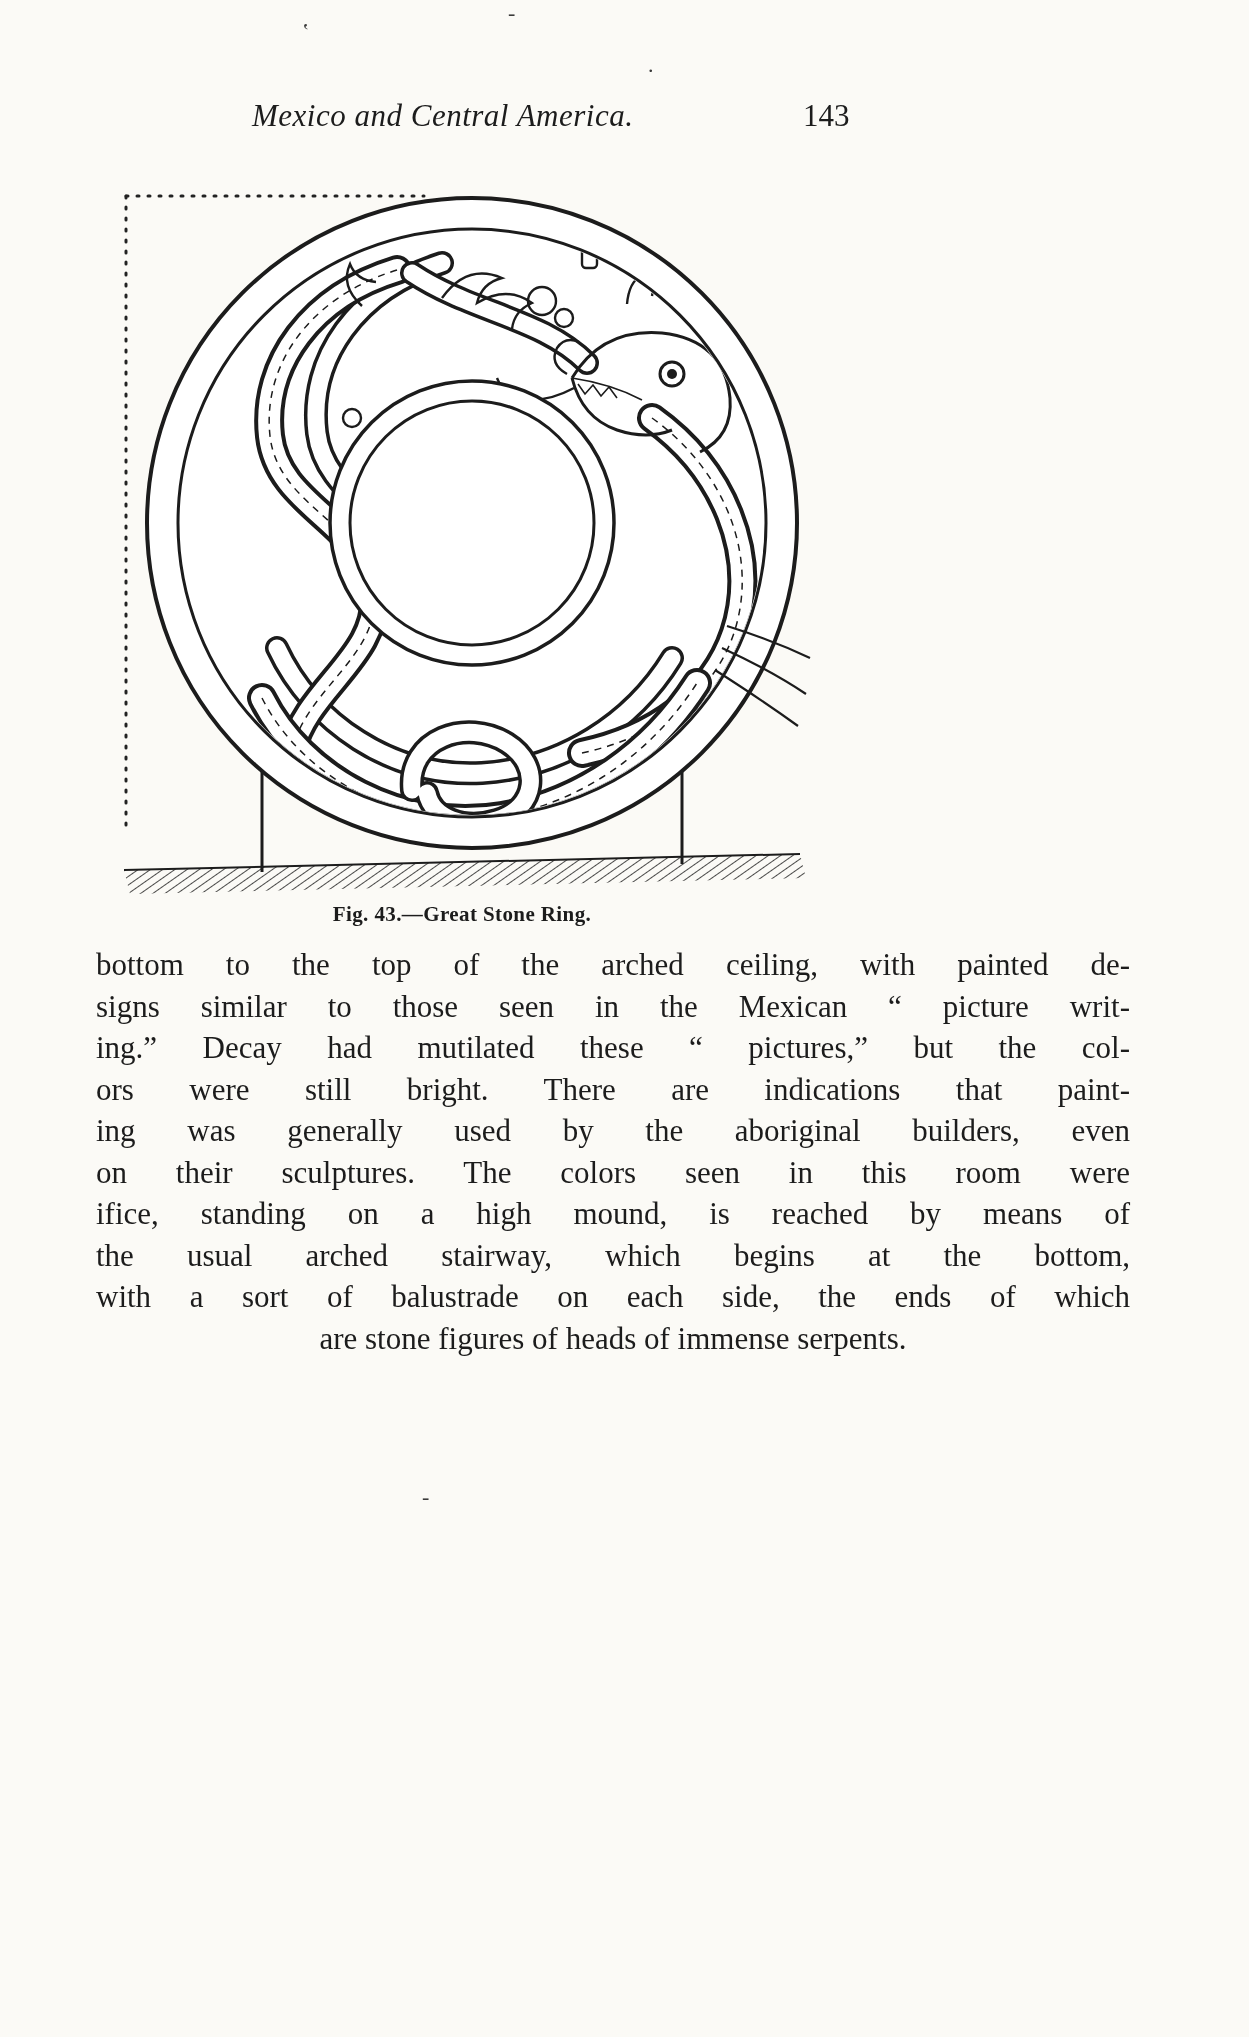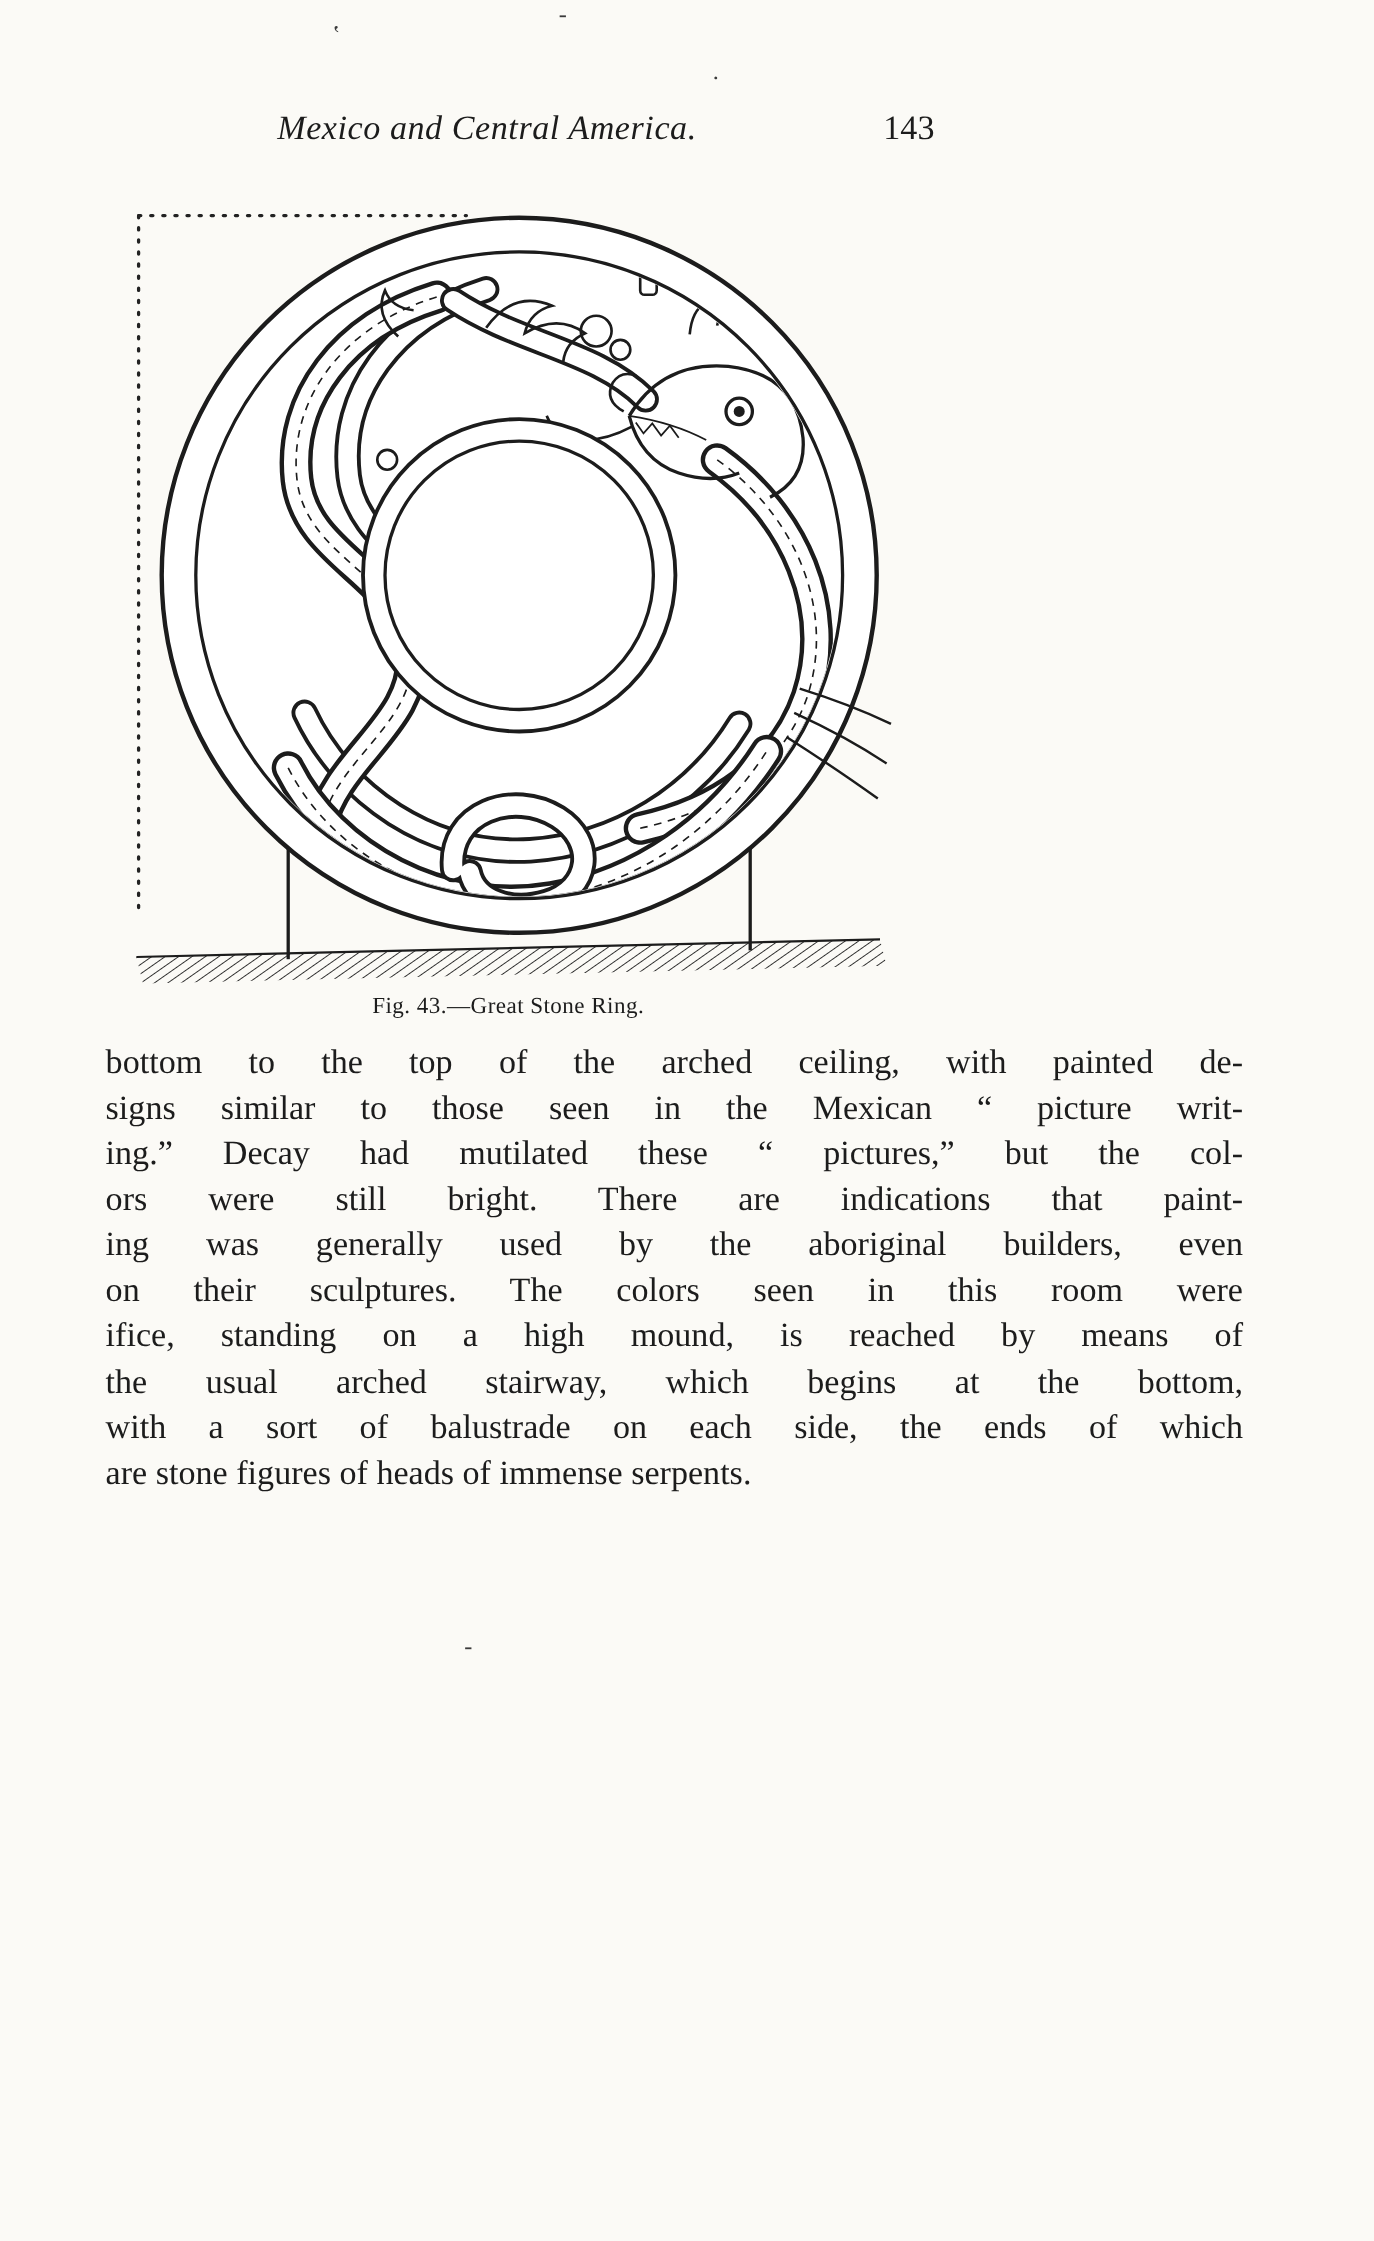--- a/index.html
+++ b/index.html
@@ -14,28 +14,28 @@
   .header{position:absolute;top:98px;left:0;width:1121px;height:44px;}
   .title{
     position:absolute;left:252px;top:0;
     font-style:italic;font-size:31px;letter-spacing:.5px;white-space:nowrap;
   }
   .pagenum{position:absolute;left:803px;top:0;font-size:31px;}
   .figure{position:absolute;top:178px;left:112px;width:700px;height:722px;}
   .figure svg{display:block;}
   .caption{
     position:absolute;top:902px;left:112px;width:700px;
-    text-align:center;font-size:21px;letter-spacing:.4px;
+    text-align:center;font-size:21px;letter-spacing:.4px;font-weight:bold;
   }
   .body-text{
     position:absolute;top:944px;left:76px;width:1034px;
     font-size:31px;line-height:41.5px;margin-left:20px;
   }
   .line{text-align:justify;text-align-last:justify;}
-  .line.last{text-align:left;text-align-last:auto;}
+  .line.last{text-align:center;text-align-last:auto;}
   .artifact{position:absolute;font-size:22px;color:#3a3a3a;}
   .a1{left:508px;top:0px;}
   .a2{left:302px;top:18px;}
   .a3{left:648px;top:52px;}
   .a4{left:422px;top:1484px;}
   
   .dots{stroke:#222;stroke-width:3;stroke-dasharray:2 9;stroke-linecap:round;fill:none;}
   .ln{stroke:#1c1c1c;fill:none;}
   .bO{stroke:#1c1c1c;stroke-width:30;fill:none;stroke-linecap:round;}
   .bI{stroke:#fff;stroke-width:22;fill:none;stroke-linecap:round;}

